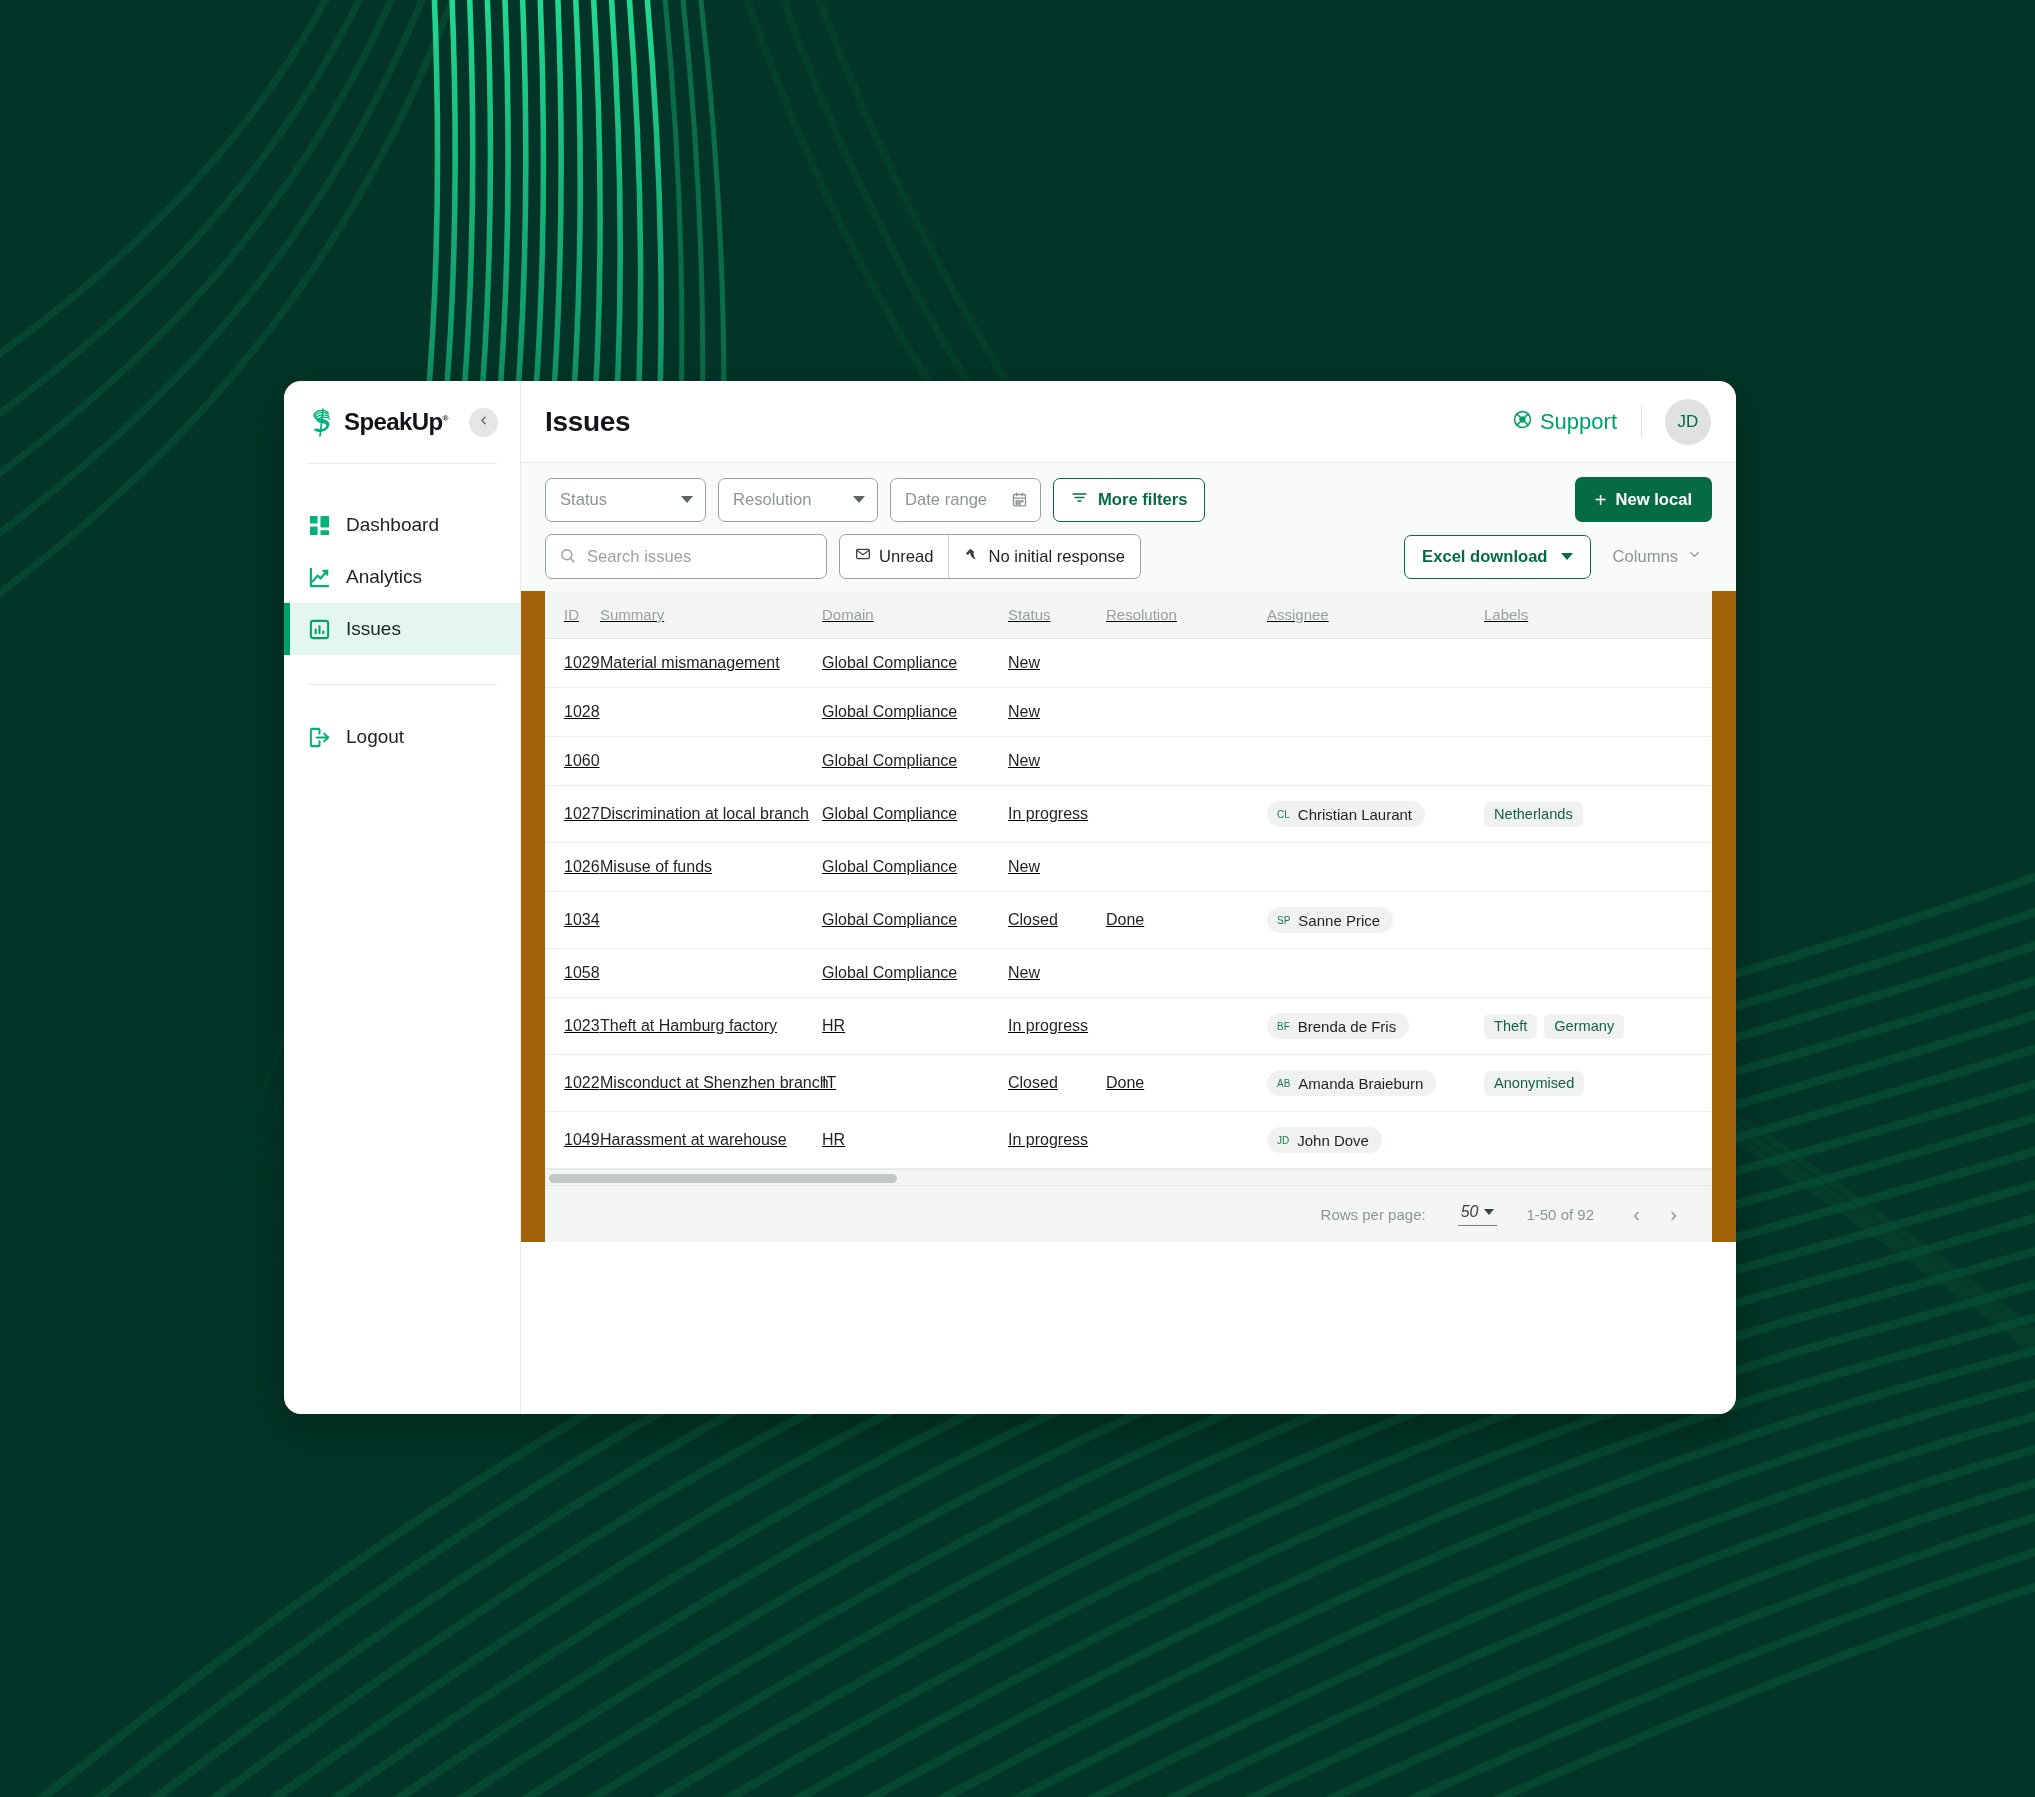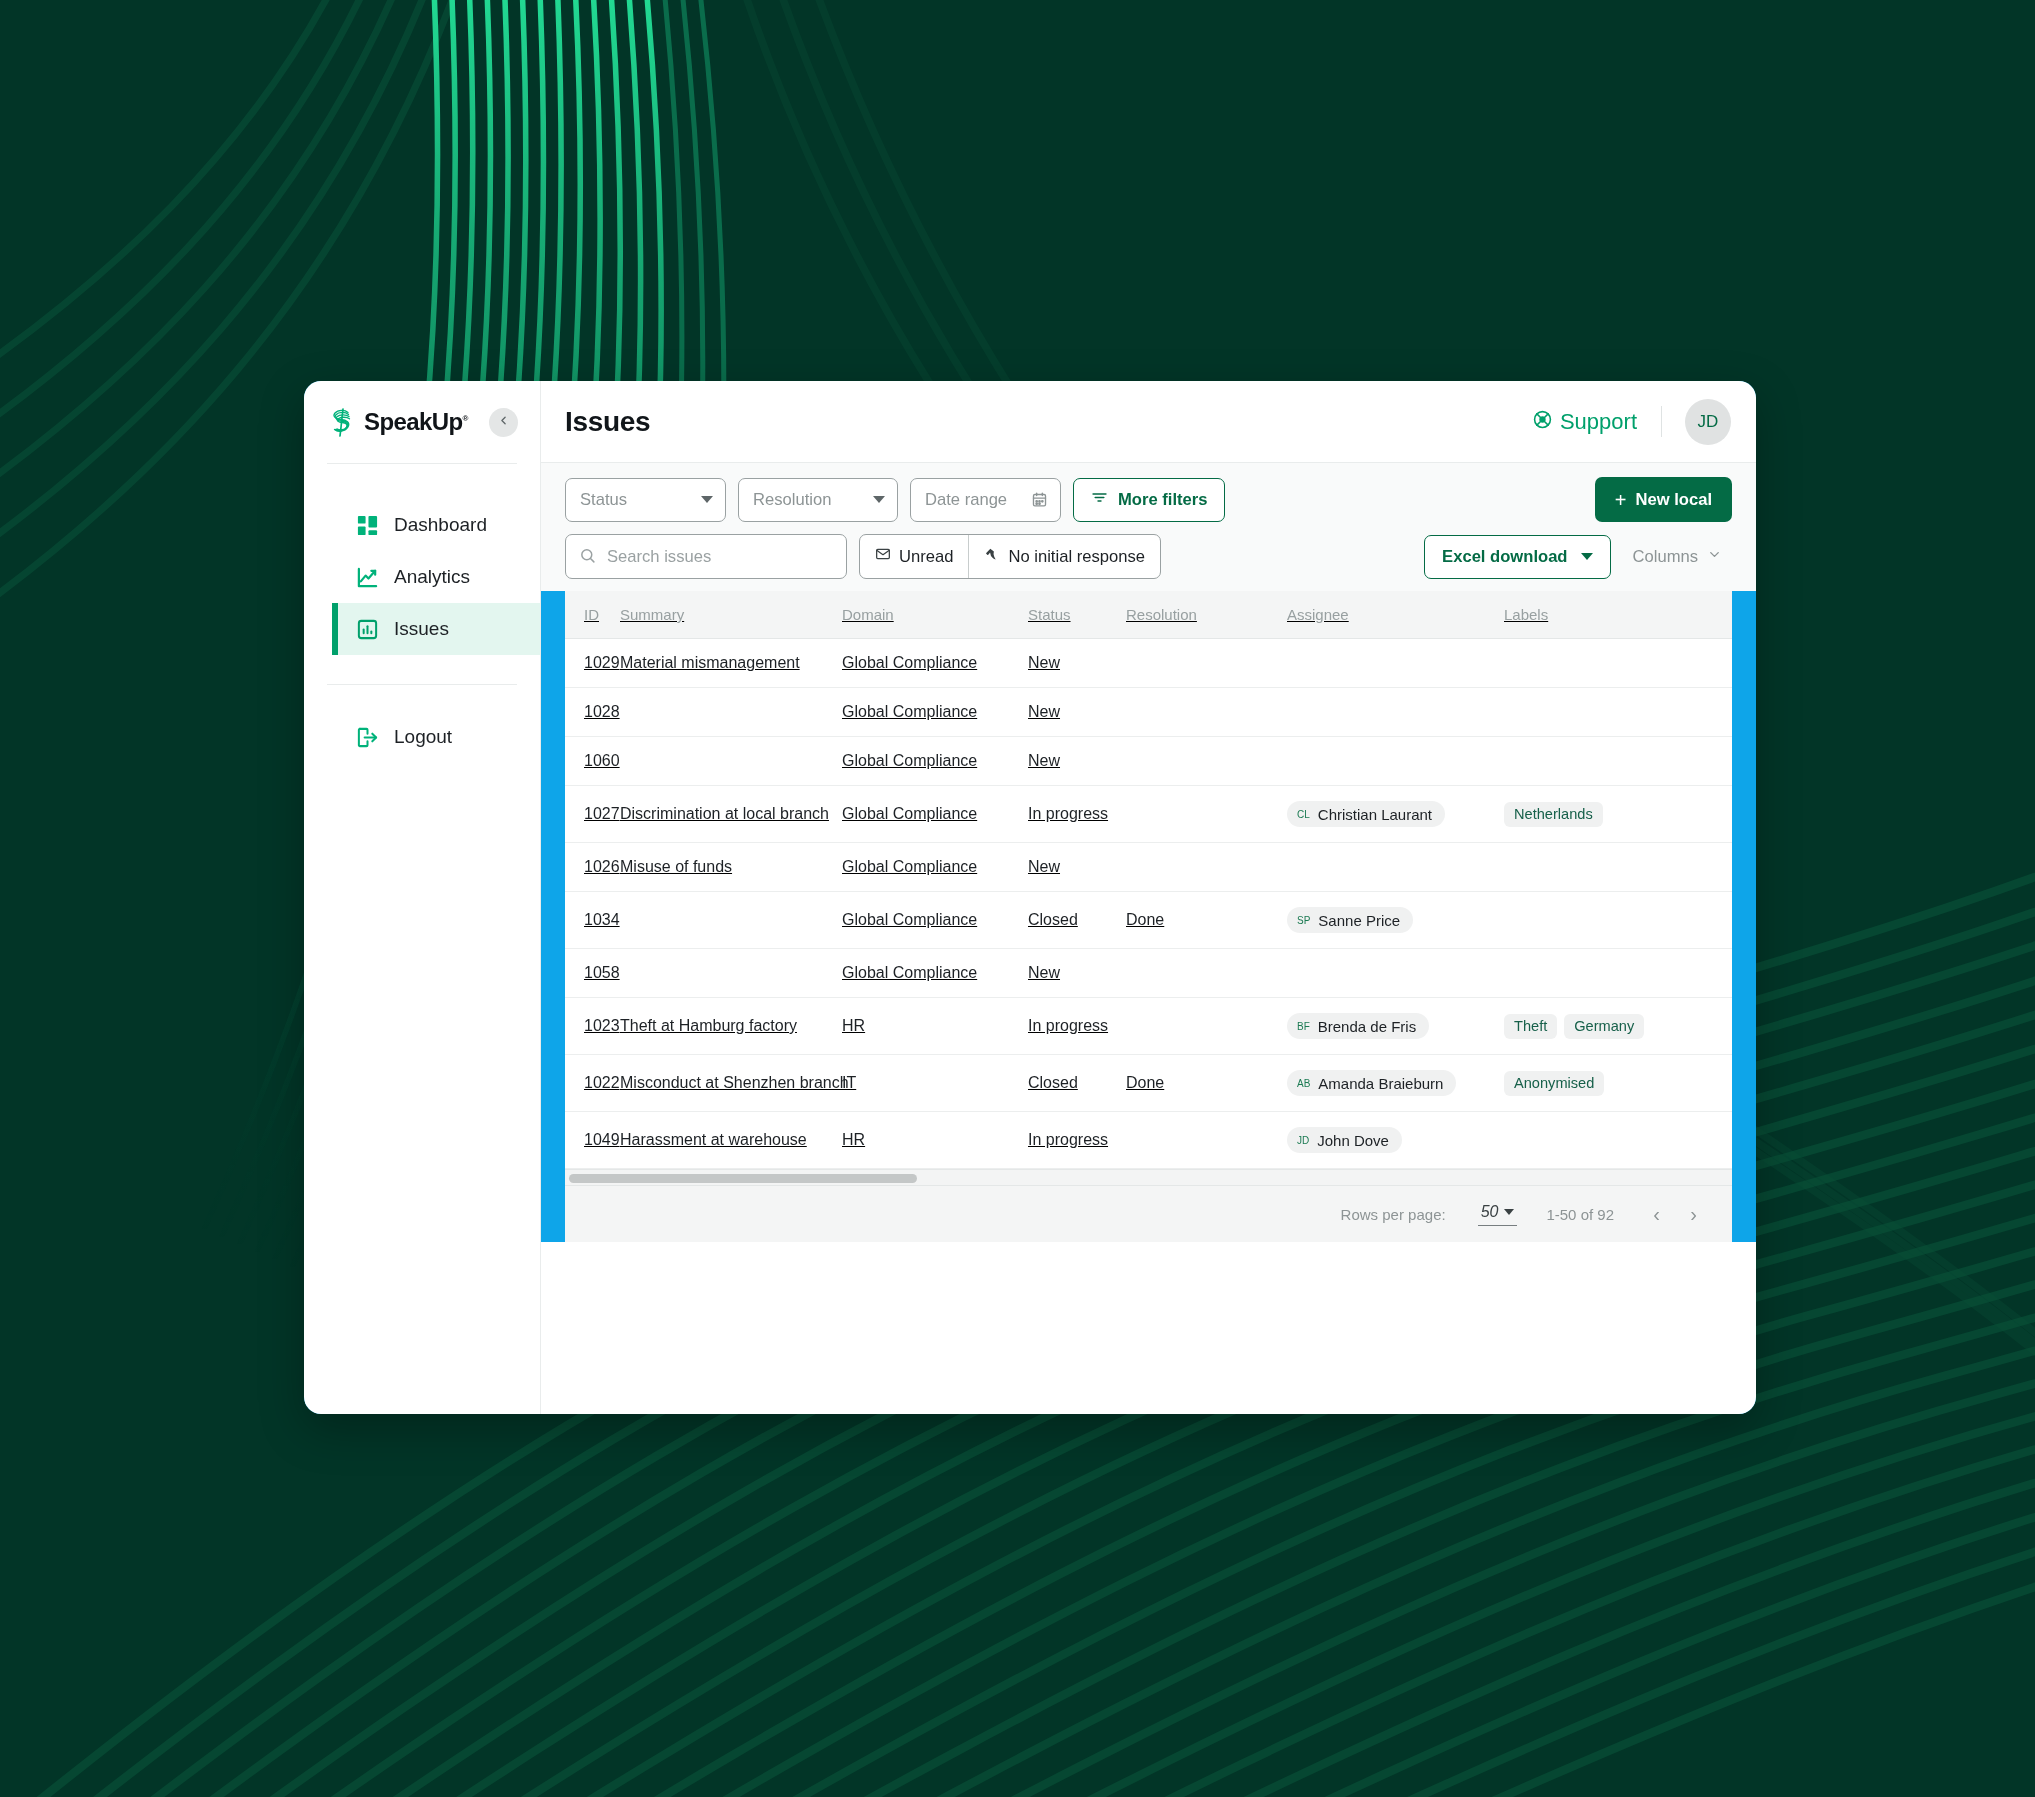--- a/index.html
+++ b/index.html
@@ -16,25 +16,25 @@
     position: absolute;
     inset: 0;
     background: #023527;
     overflow: hidden;
   }
   #bg svg { position: absolute; inset: 0; width: 100%; height: 100%; display: block; }
 
   
   #app-card {
     position: absolute;
-    left: 304px;
+    left: 284px;
     top: 381px;
     width: 1452px;
     height: 1033px;
-    background: #0ea5e9;
+    background: #a16207;
     border-radius: 17px;
     box-shadow: 0 15px 45px rgba(0,0,0,.28);
     display: flex;
     overflow: hidden;
   }
 
   
   #sidebar {
     width: 237px;
     flex: 0 0 237px;
@@ -73,21 +73,20 @@
 
   .nav-block { padding-top: 35px; }
   .nav-item {
     height: 52px;
     display: flex;
     align-items: center;
     gap: 15px;
     padding-left: 24px;
     position: relative;
     cursor: pointer;
-    margin-left: 28px;
   }
   .nav-item .nav-label {
     font-size: 19px;
     color: #1d2125;
     white-space: nowrap;
   }
   .nav-item.active { background: #e3f6ef; }
   .nav-item.active::before {
     content: "";
     position: absolute;

